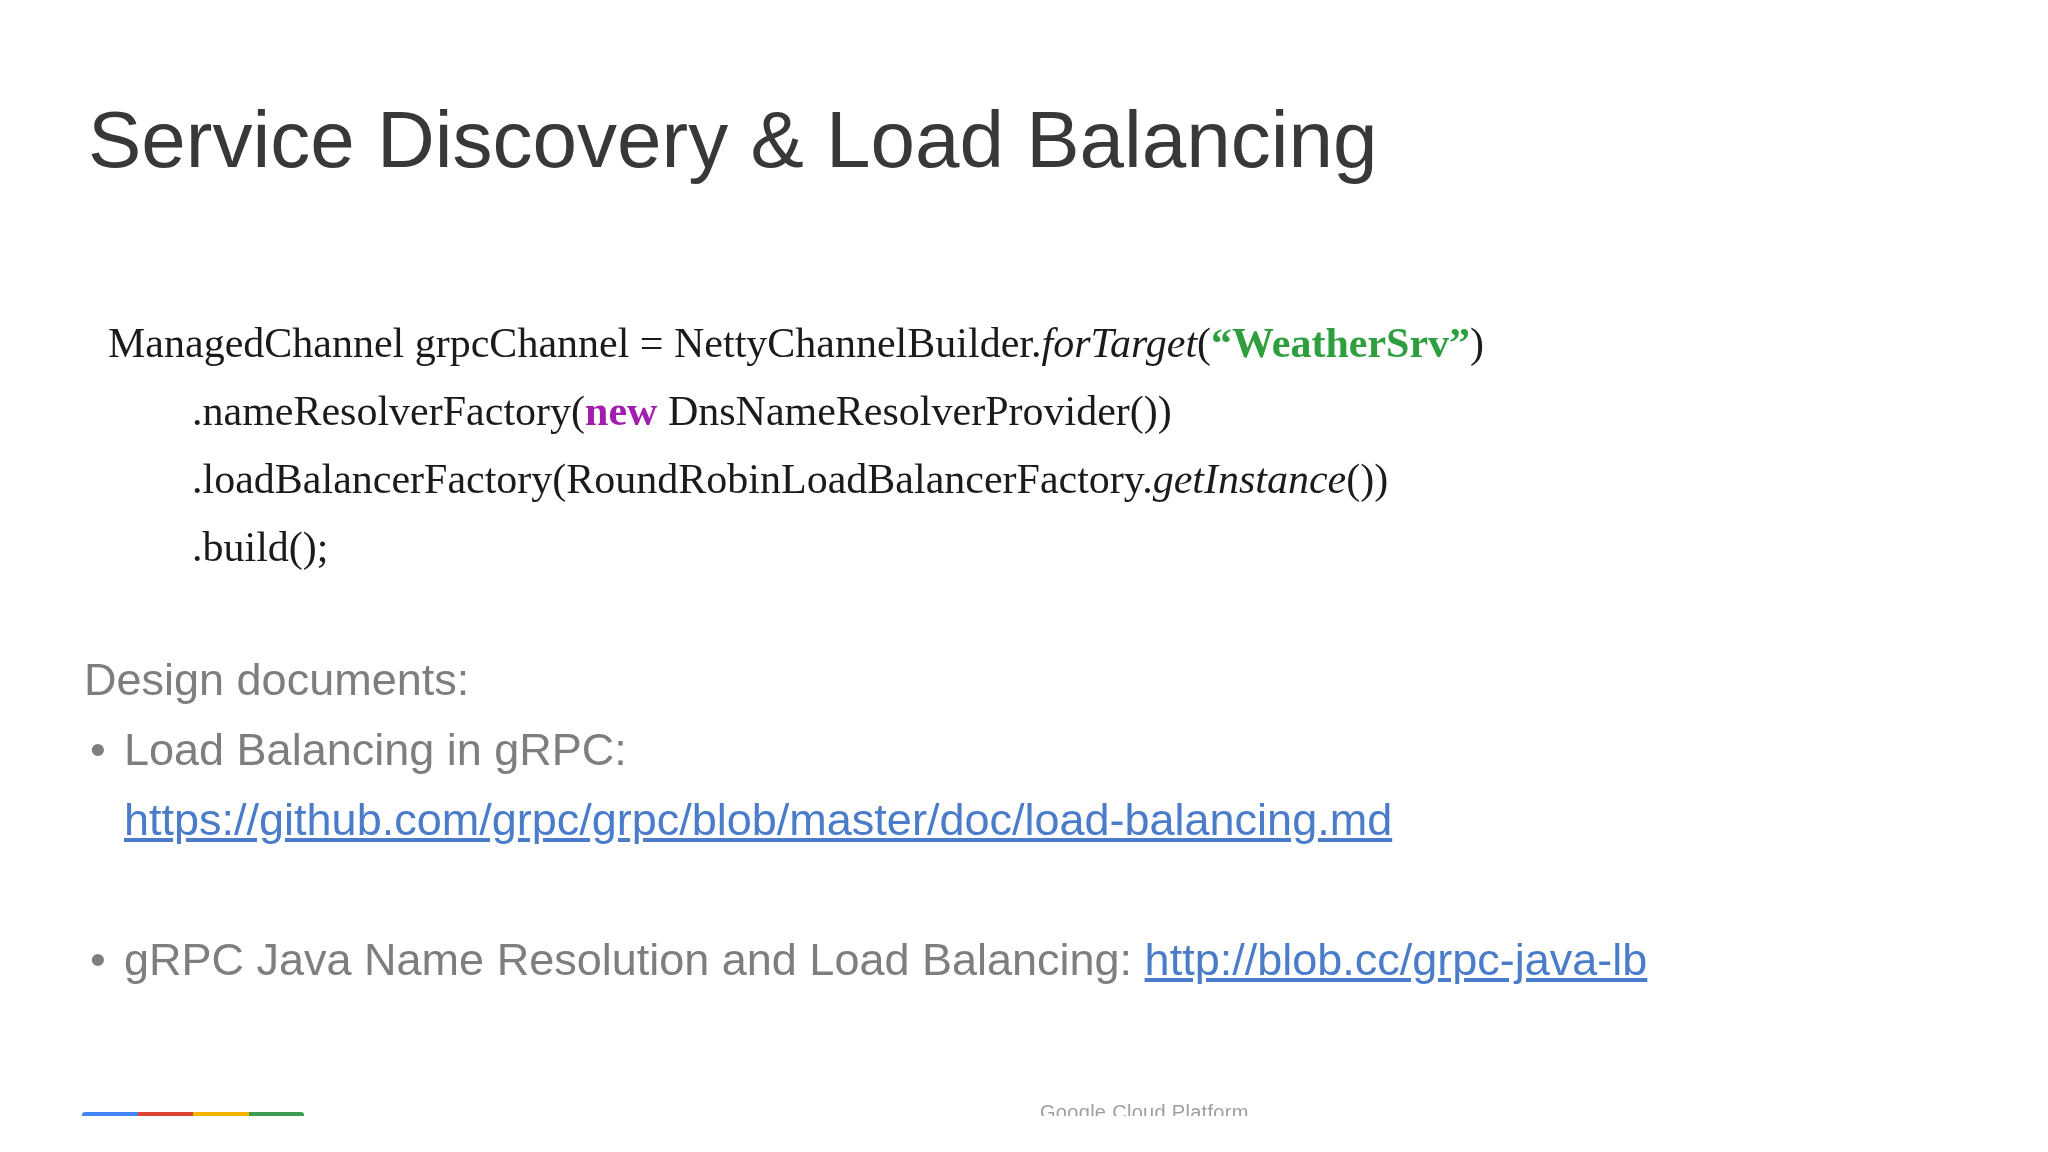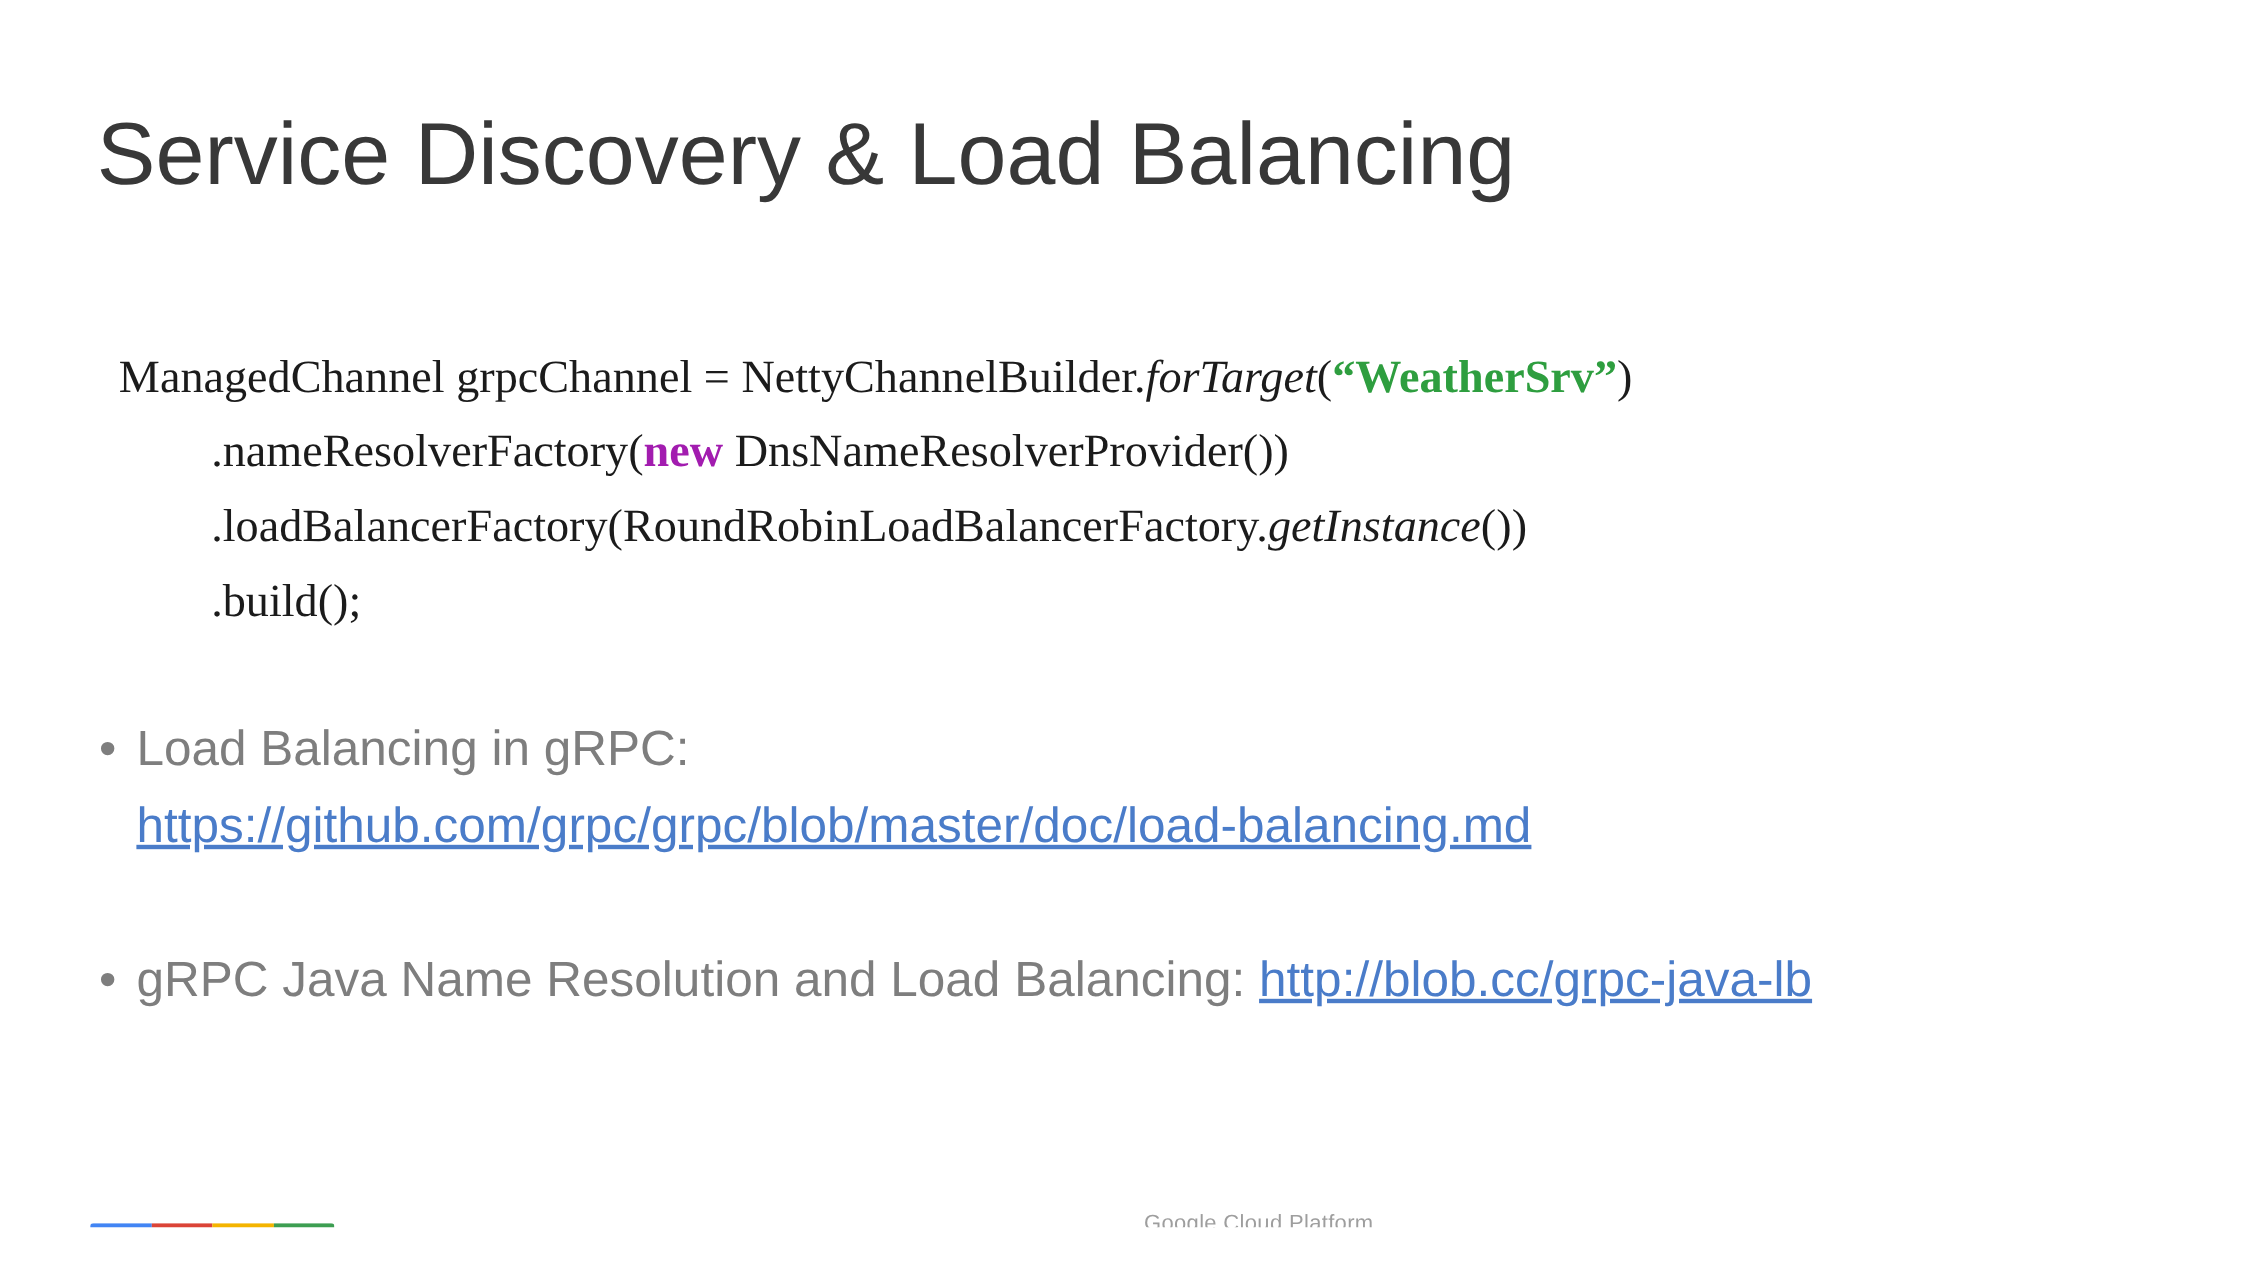--- a/index.html
+++ b/index.html
@@ -40,20 +40,21 @@
 </head>
 <body>
 
 <div class="slide">
 
   <h1 class="title">Service Discovery &amp; Load Balancing</h1>
 
   <div class="code"><div class="code-line"><span>ManagedChannel grpcChannel = NettyChannelBuilder.</span><span class="it">forTarget</span><span>(</span><span class="str">“WeatherSrv”</span><span>)</span></div><div class="code-line"><span>        .nameResolverFactory(</span><span class="kw">new</span><span> DnsNameResolverProvider())</span></div><div class="code-line"><span>        .loadBalancerFactory(RoundRobinLoadBalancerFactory.</span><span class="it">getInstance</span><span>())</span></div><div class="code-line"><span>        .build();</span></div></div>
 
   <div class="body-text">
+    <div>Design documents:</div>
     <div class="bullet">
       <span class="marker">•</span>
       <div>Load Balancing in gRPC:</div>
       <div><a class="link">https://github.com/grpc/grpc/blob/master/doc/load-balancing.md</a></div>
     </div>
     <div class="gap"></div>
     <div class="bullet">
       <span class="marker">•</span>
       <span>gRPC Java Name Resolution and Load Balancing: </span><a class="link">http://blob.cc/grpc-java-lb</a>
     </div>

